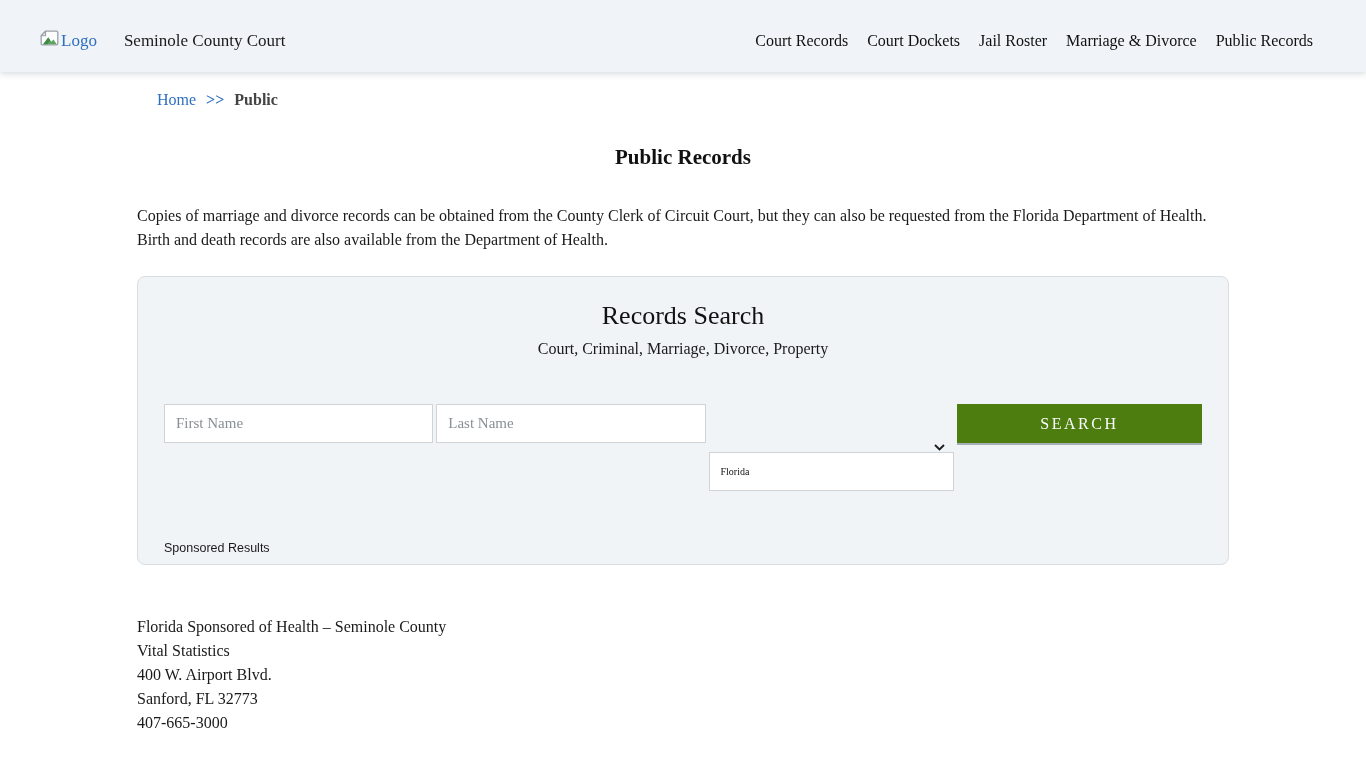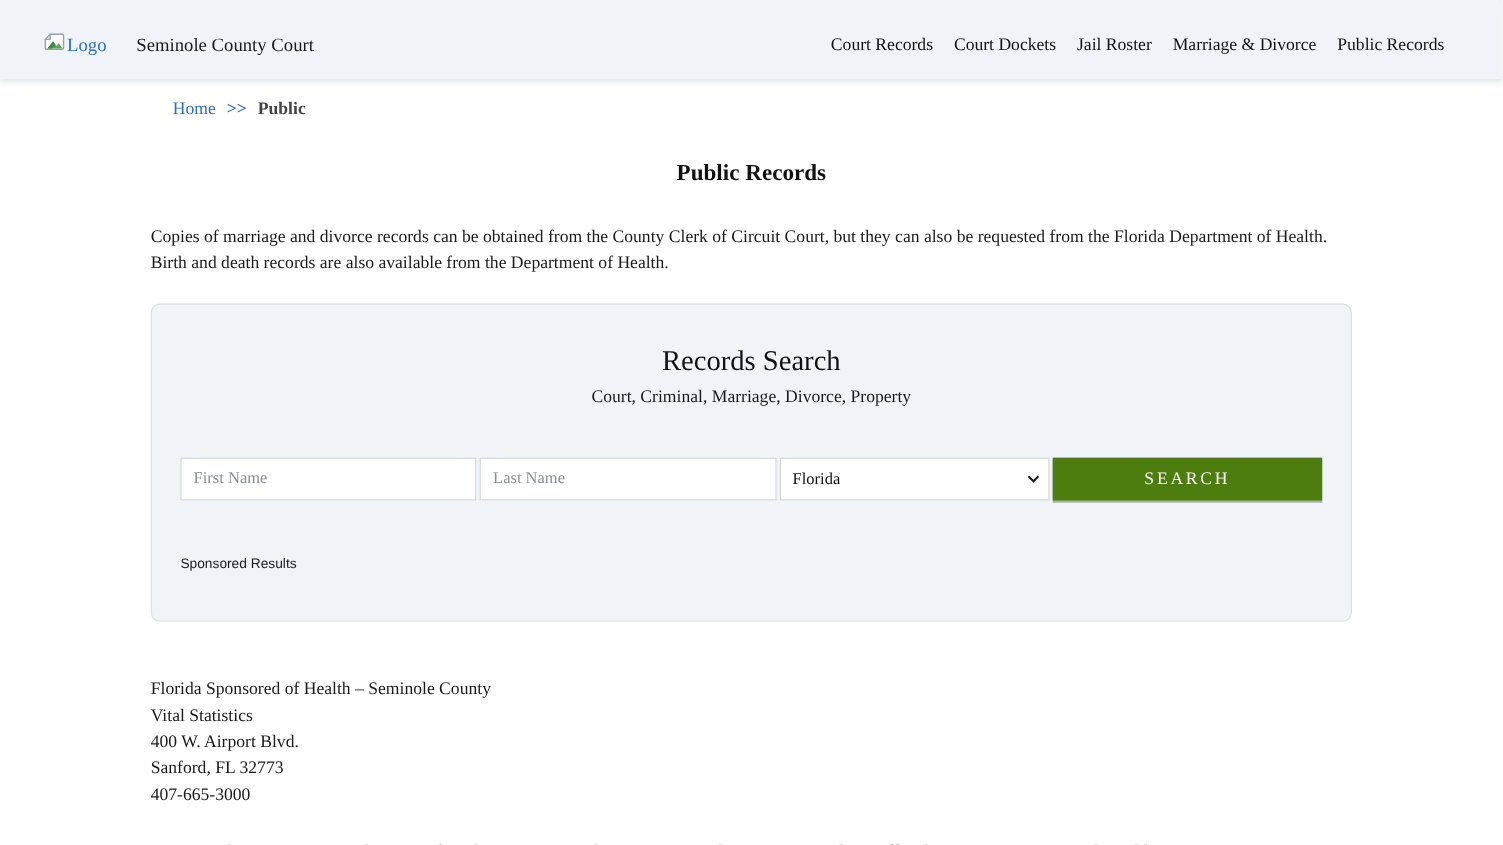--- a/index.html
+++ b/index.html
@@ -82,21 +82,21 @@
     line-height: 24px;
   }
 
   
   .search-card {
     margin: 24px 12px 0;
     height: 289px;
     background: #f0f4f7;
     border: 1px solid #d9dee3;
     border-radius: 8px;
-    padding: 36px 26px 0;
+    padding: 24px 26px 0;
   }
   .search-title {
     text-align: center;
     font-size: 26px;
     font-weight: 400;
     color: #111111;
   }
   .search-subtitle {
     text-align: center;
     font-size: 16px;
@@ -122,27 +122,28 @@
   }
   .text-input::placeholder { color: #8a8f94; opacity: 1; }
   .select-wrap { position: relative; }
   .state-select {
     width: 100%;
     height: 39px;
     border: 1px solid #cfd4d9;
     background: #ffffff;
     padding: 0 26px 0 11px;
     font-family: "Liberation Serif", serif;
-    font-size: 15px;
+    font-size: 10px;
     color: #111111;
     -webkit-appearance: none;
     appearance: none;
     border-radius: 0;
     outline: none;
     cursor: pointer;
+    margin-top: 48px;
   }
   .select-wrap .chev {
     position: absolute;
     right: 9px; top: 50%;
     margin-top: -4px;
     pointer-events: none;
     line-height: 0;
   }
   .search-button {
     height: 39px;

